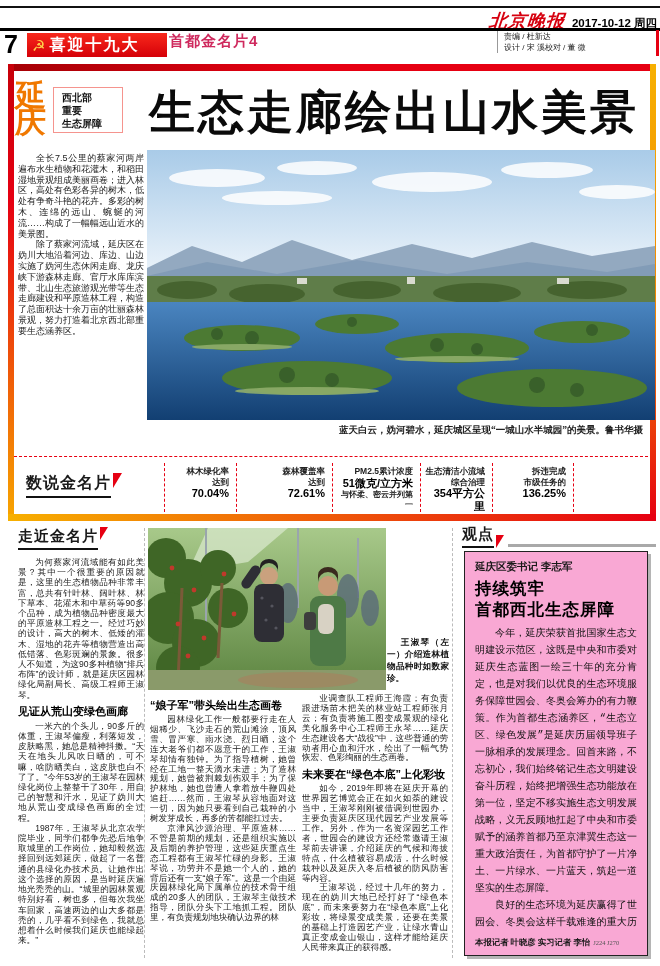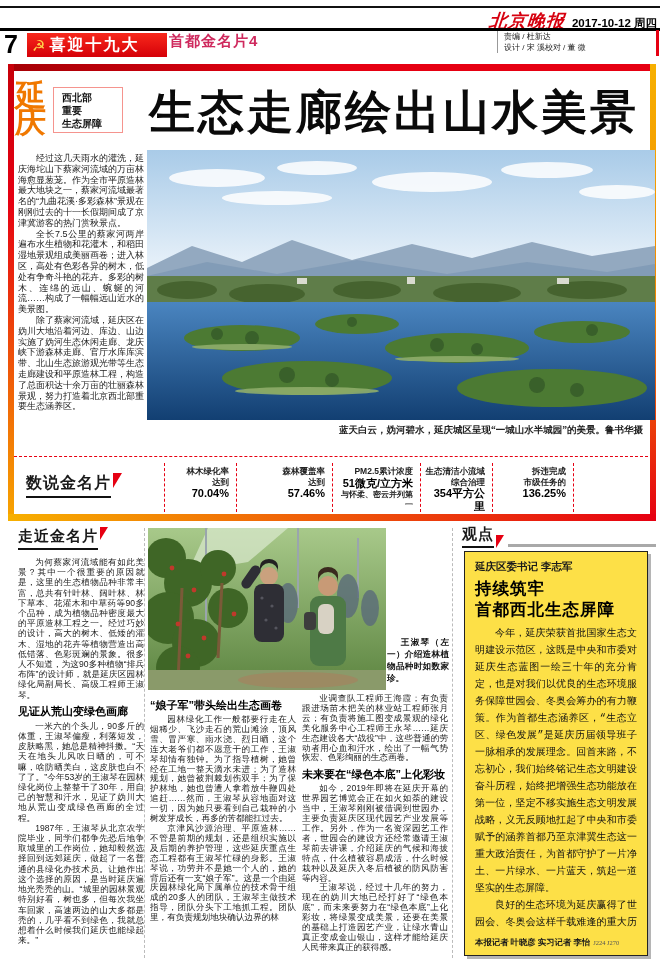--- a/index.html
+++ b/index.html
@@ -67,21 +67,21 @@
   .col2 { left:150px; top:694px; width:146px; height:264px; line-height:9.9px; }
   .col3 { left:302px; top:694px; width:146px; height:264px; line-height:9.9px; }
   .sub { font-size:11px; line-height:14px; font-weight:bold; color:#000; margin:4px 0 3px; }
   .photo2 { position:absolute; left:148px; top:528px; width:238px; height:162px; }
   .caption2 { position:absolute; left:387px; top:636px; width:62px; font-family:"Liberation Serif", serif; font-weight:600; font-size:8.6px; line-height:12px; text-align:justify; text-indent:1.6em; color:#111; }
 
   
   .op-head { position:absolute; left:462px; top:525px; width:194px; display:flex; align-items:flex-end;justify-content:flex-end; }
   .op-head .title-txt { font-size:15px; }
   .op-line { flex:1; height:3px; background:#a9a9a9; margin:0 0 1px 4px; }
-  .op-box { position:absolute; left:464px; top:551px; width:184px; height:405px; background:#fde047; border:1.5px solid #222; box-shadow:3px 3px 0 #b5b5b5; padding:8px 10px 7px; display:flex; flex-direction:column; }
+  .op-box { position:absolute; left:464px; top:551px; width:184px; height:405px; background:#f9a8d4; border:1.5px solid #222; box-shadow:3px 3px 0 #b5b5b5; padding:8px 10px 7px; display:flex; flex-direction:column; }
   .op-byline { font-size:10.5px; font-weight:bold; margin-bottom:4px; }
   .op-headline { font-size:16.5px; font-weight:900; line-height:1.25; letter-spacing:1px; color:#000; margin-bottom:6px; }
   .op-body { flex:1; overflow:hidden; font-family:Liberation Mono, monospace; font-size:10px; line-height:17px; text-align:justify; color:#111; }
   .op-body p { text-indent:2em; margin:0; }
   .op-signoff { font-family:"Liberation Serif", serif; font-size:8.4px; font-weight:bold; margin-top:4px; }
   .op-codes { font-size:6.5px; color:#555; font-weight:normal; margin-left:3px; }
 </style>
 </head>
 <body>
 
@@ -114,21 +114,20 @@
 
   <div class="place">延庆</div>
   <div class="place-box">
     <div>西北部</div>
     <div>重要</div>
     <div>生态屏障</div>
   </div>
   <h1 class="headline">生态走廊绘出山水美景</h1>
 
   <div class="lead-col">
-    <p>经过这几天雨水的灌洗，延庆海坨山下蔡家河流域的万亩林海愈显葱茏。作为全市平原造林最大地块之一，蔡家河流域最著名的“九曲花溪·多彩森林”景观在刚刚过去的十一长假期间成了京津冀游客的热门赏秋景点。</p>
     <p>全长7.5公里的蔡家河两岸遍布水生植物和花灌木，和稻田湿地景观组成美丽画卷；进入林区，高处有色彩各异的树木，低处有争奇斗艳的花卉。多彩的树木、连绵的远山、蜿蜒的河流……构成了一幅幅远山近水的美景图。</p>
     <p>除了蔡家河流域，延庆区在妫川大地沿着河边、库边、山边实施了妫河生态休闲走廊、龙庆峡下游森林走廊、官厅水库库滨带、北山生态旅游观光带等生态走廊建设和平原造林工程，构造了总面积达十余万亩的壮丽森林景观，努力打造着北京西北部重要生态涵养区。</p>
   </div>
 
   <div class="photo1">
     <svg width="508" height="270" viewBox="0 0 508 270" xmlns="http://www.w3.org/2000/svg">
       <defs>
         <linearGradient id="sky" x1="0" y1="0" x2="0" y2="1">
           <stop offset="0" stop-color="#a9cbe8"></stop>
             <stop offset="1" stop-color="#eef5fb"></stop>
@@ -203,21 +202,21 @@
     </div>
     <div class="stat-cell">
       <span class="l">林木绿化率</span>
         <span class="l">达到</span>
       <span class="v">70.04%</span>
         <span class="n"></span>
     </div>
     <div class="stat-cell">
       <span class="l">森林覆盖率</span>
         <span class="l">达到</span>
-      <span class="v">57.46%</span>
+      <span class="v">72.61%</span>
         <span class="n"></span>
     </div>
     <div class="stat-cell">
       <span class="l">PM2.5累计浓度</span>
         <span class="l"></span>
       <span class="v">51微克/立方米</span>
         <span class="n">与怀柔、密云并列第一</span>
     </div>
     <div class="stat-cell">
       <span class="l">生态清洁小流域</span>

